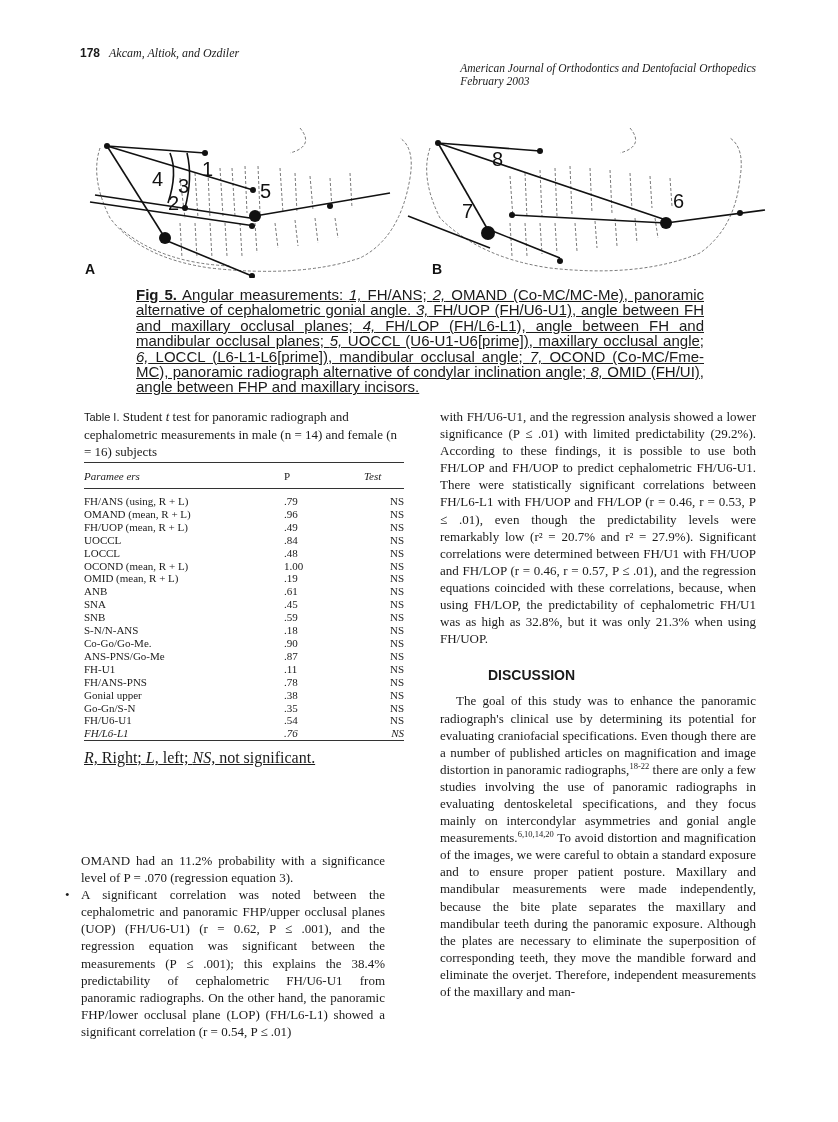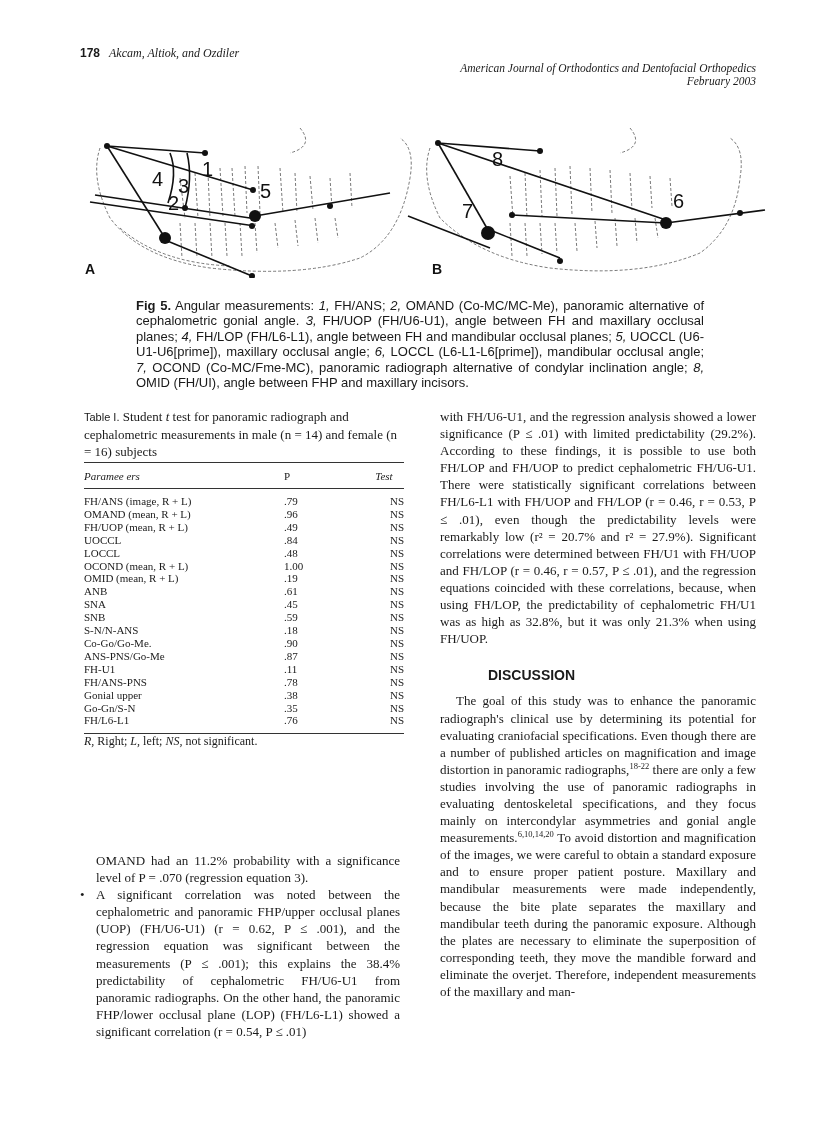--- a/index.html
+++ b/index.html
@@ -1,43 +1,43 @@
 <!DOCTYPE html>
 <html><head>
 <meta charset="utf-8">
 <style>
   html,body{margin:0;padding:0;background:#fff;}
   body{width:838px;height:1122px;position:relative;overflow:hidden;font-family:"Liberation Serif",serif;color:#1a1a1a;}
   .hdr-left{position:absolute;left:80px;top:46px;font-size:12px;}
   .hdr-left .pg{font-family:"Liberation Sans",sans-serif;font-weight:bold;font-size:12px;margin-right:6px;}
   .hdr-left .auth{font-style:italic;font-size:12px;}
-  .hdr-right{position:absolute;right:82px;top:62px;text-align:right;font-style:italic;font-size:11.5px;line-height:13px;}
+  .hdr-right{position:absolute;right:82px;top:62px;text-align:left;font-style:italic;font-size:11.5px;line-height:13px;}
   .fig{position:absolute;left:80px;top:118px;width:690px;height:160px;}
-  .caption{position:absolute;left:136px;top:298px;width:568px;font-family:"Liberation Sans",sans-serif;font-size:13px;line-height:15.4px;text-align:justify;}
+  .caption{position:absolute;left:136px;top:287px;width:568px;font-family:"Liberation Sans",sans-serif;font-size:15px;line-height:15.4px;text-align:justify;text-decoration:underline;}
   .caption b{font-weight:bold;}
   .caption i{font-style:italic;}
   .col-left{position:absolute;left:84px;top:408px;width:320px;}
   .col-right{position:absolute;left:440px;top:408px;width:316px;}
   .tbl-title{font-size:13px;line-height:17px;}
   .tbl-title .lbl{font-family:"Liberation Sans",sans-serif;font-size:11px;}
   table.data{width:320px;border-collapse:collapse;margin-top:2px;font-size:11px;}
   table.data thead tr{border-top:1.5px solid #333;border-bottom:1.5px solid #333;}
   table.data thead th{font-weight:normal;font-style:italic;height:25px;text-align:left;padding:0;}
   table.data th.p{text-align:left;padding-left:0;width:80px;}
-  table.data th.t{text-align:center;width:40px;}
+  table.data th.t{text-align:left;width:40px;}
   table.data tbody td{padding:0;height:12.9px;line-height:12.9px;}
   table.data tbody tr:first-child td{padding-top:6px;}
-  table.data tbody tr:last-child td{padding-bottom:6px;}
+  table.data tbody tr:last-child td{font-style:italic;}
   table.data td.p{padding-left:0;}
   table.data td.t{text-align:right;}
   table.data tbody{border-bottom:1.5px solid #333;}
-  .fn{font-size:12px;}
+  .fn{font-size:16px;margin-top:8px;text-decoration:underline;}
   .fn i{font-style:italic;}
   .body-text{font-size:13px;line-height:17.1px;text-align:justify;}
-  .left-body{position:absolute;left:80px;top:852px;width:320px;}
+  .left-body{position:absolute;left:65px;top:852px;width:320px;}
   .left-body p{margin:0;padding-left:16px;}
   .bullet{position:relative;padding-left:16px;}
   .bullet::before{content:"•";position:absolute;left:0;top:0;}
   .disc{font-family:"Liberation Sans",sans-serif;font-weight:bold;font-size:14px;margin:20px 0 8px 0;padding-left:48px;}
   .indent{text-indent:16px;}
   sup{font-size:8.5px;line-height:0;}
   .row-param{width:200px;}
 </style>
 </head>
 <body>
@@ -133,21 +133,21 @@
   <table class="data">
     <thead>
       <tr>
         <th class="row-param">Paramee ers</th>
         <th class="p" style="font-style:normal">P</th>
         <th class="t">Test</th>
       </tr>
     </thead>
     <tbody id="tbody">
         <tr>
-          <td class="row-param">FH/ANS (image, R + L)</td>
+          <td class="row-param">FH/ANS (using, R + L)</td>
           <td class="p">.79</td>
           <td class="t">NS</td>
         </tr>
         <tr>
           <td class="row-param">OMAND (mean, R + L)</td>
           <td class="p">.96</td>
           <td class="t">NS</td>
         </tr>
         <tr>
           <td class="row-param">FH/UOP (mean, R + L)</td>
@@ -215,20 +215,25 @@
           <td class="t">NS</td>
         </tr>
         <tr>
           <td class="row-param">Gonial upper</td>
           <td class="p">.38</td>
           <td class="t">NS</td>
         </tr>
         <tr>
           <td class="row-param">Go-Gn/S-N</td>
           <td class="p">.35</td>
+          <td class="t">NS</td>
+        </tr>
+        <tr>
+          <td class="row-param">FH/U6-U1</td>
+          <td class="p">.54</td>
           <td class="t">NS</td>
         </tr>
         <tr>
           <td class="row-param">FH/L6-L1</td>
           <td class="p">.76</td>
           <td class="t">NS</td>
         </tr>
       </tbody>
   </table>
   <div class="fn">

